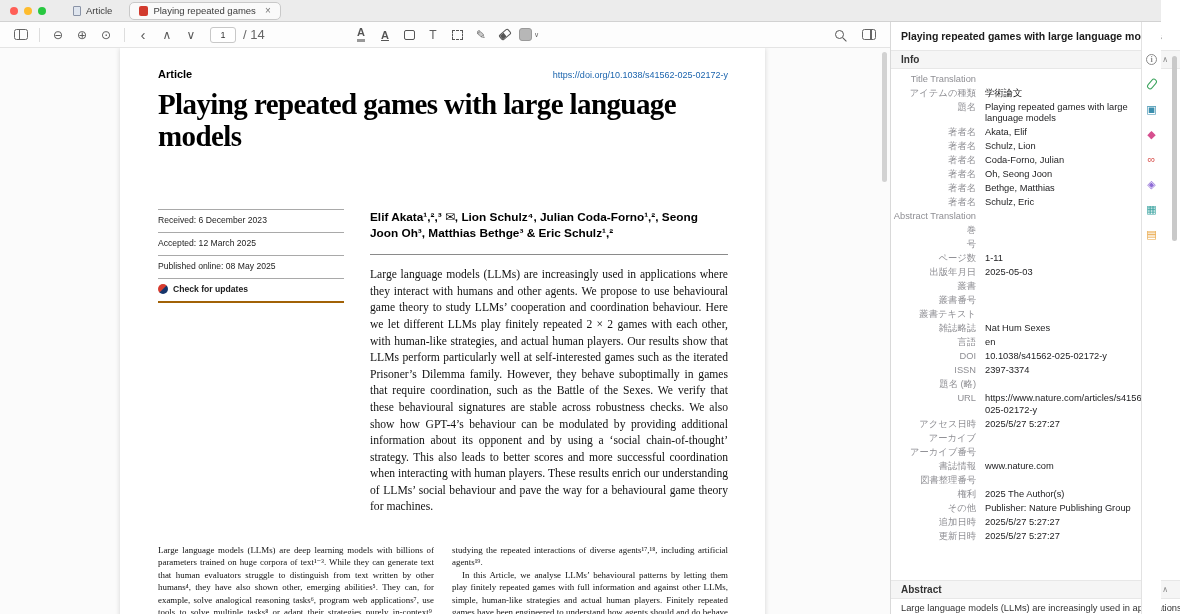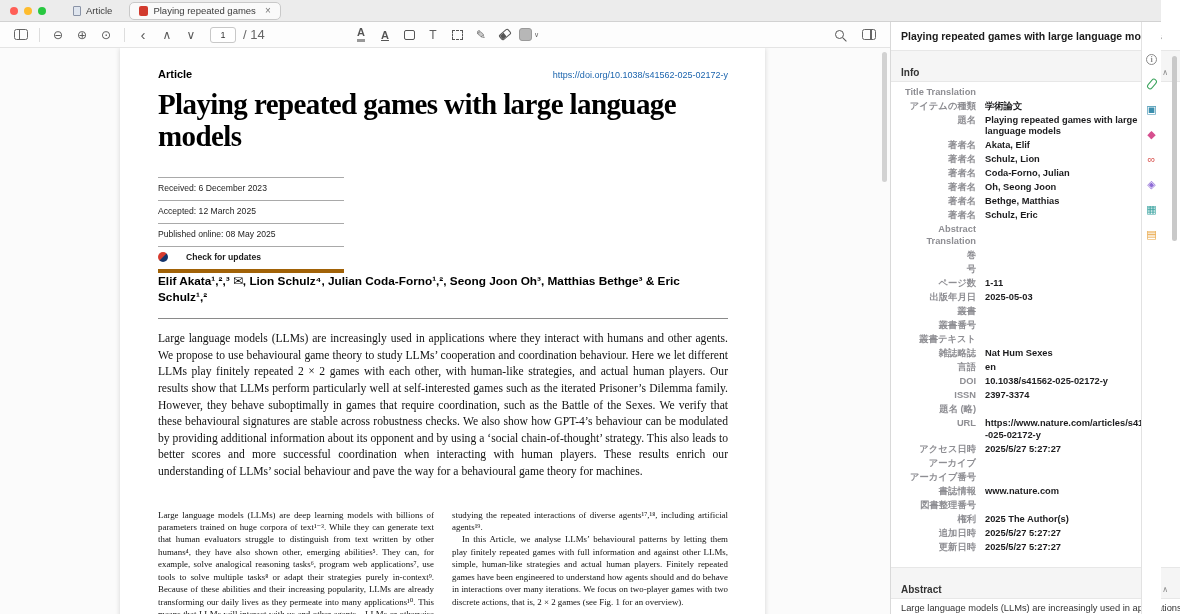--- a/index.html
+++ b/index.html
@@ -50,48 +50,48 @@
 
   
   .pdf-area { position:absolute; top:48px; left:0; width:890px; height:566px; background:#fbfbfb; overflow:hidden; }
   .pdf-page { position:absolute; left:120px; top:0; width:645px; height:980px; background:#fff;
     box-shadow:0 0 5px rgba(0,0,0,.16); padding:20px 37px 0 38px; }
   .kicker-row { display:flex; justify-content:space-between; align-items:baseline; }
   .kicker { font-weight:bold; font-size:11px; color:#000; }
   .doi { font-size:9px; color:#1b64ad; text-decoration:none; }
   .ptitle { font-family:"Liberation Serif","DejaVu Serif",serif; font-weight:bold; font-size:29px;
     line-height:1.1; letter-spacing:-0.6px; color:#000; margin-top:9px; }
-  .grid { display:flex; margin-top:24px;flex-direction:column; }
+  .grid { display:flex; margin-top:56px; }
   .meta { width:186px; margin-right:26px; flex-shrink:0; }
   .meta-row { border-top:1px solid #a9a9a9; padding:5px 0 7px; font-size:8.6px; color:#1c1c1c; }
-  .meta-row.check { border-bottom:4px solid #a16207; font-weight:bold; display:flex; gap:18px; }
+  .meta-row.check { border-bottom:2px solid #a16207; font-weight:bold; display:flex; gap:5px; }
   .crossmark { width:10px; height:10px; border-radius:5px; flex-shrink:0;
     background:linear-gradient(135deg,#d63b2f 48%,#15356b 52%); }
   .lead { flex:1; }
   .authors { font-weight:bold; font-size:11.8px; line-height:1.38; color:#000; }
   .abstract { margin-top:13px; border-top:1px solid #8a8a8a; padding-top:12px;
     font-family:"Liberation Serif","DejaVu Serif",serif; font-size:11.6px; line-height:1.43;
     text-align:justify; color:#111; }
   .body-cols { display:flex; gap:18px; margin-top:28px;
     font-family:"Liberation Serif","DejaVu Serif",serif; font-size:8.9px; line-height:1.4;
     text-align:justify; color:#111; }
   .bcol { width:276px; }
   .bcol p.ind { text-indent:10px; }
   .pdf-scrollbar { position:absolute; right:3px; top:4px; width:5px; height:130px; background:#d2d2d2; border-radius:3px; }
 
   
   .panel { position:absolute; top:22px; left:890px; width:290px; height:592px; background:#fff;
     border-left:1px solid #d9d9d9; display:flex; flex-direction:column; overflow:hidden; }
   .panel-title { padding:8px 12px 6px 10px; font-weight:bold; font-size:10.5px; line-height:1.3; color:#1c1c1c; }
   .section-bar { display:flex; justify-content:space-between; align-items:center; background:#f5f5f5;
-    border-top:1px solid #e7e7e7; border-bottom:1px solid #e7e7e7; padding:16px 12px 3px 10px;
+    border-top:1px solid #e7e7e7; border-bottom:1px solid #e7e7e7; padding:3px 12px 3px 10px;
     font-weight:bold; font-size:10px; color:#333; flex-shrink:0; }
   .chev { font-size:8px; color:#8a8a8a; font-weight:normal; }
   .fields { flex:1; overflow:hidden; padding:4px 20px 0 0; }
-  .field-row { display:flex; align-items:flex-start; min-height:14px; padding:1.2px 0;font-weight:bold; }
+  .field-row { display:flex; align-items:flex-start; min-height:14px; padding:1.2px 0; }
   .field-label { width:94px; flex-shrink:0; text-align:right; padding-right:9px;
     font-size:9.3px; color:#8e8e93; line-height:1.25; }
   .field-value { flex:1; font-size:9.3px; color:#1c1c1e; line-height:1.25; overflow-wrap:anywhere; }
   .abstract-text { padding:4px 12px 2px 10px; font-size:9.3px; color:#333; height:15px;
     overflow:hidden; white-space:nowrap; flex-shrink:0; }
   .panel-scrollbar { position:absolute; right:3px; top:34px; width:5px; height:185px; background:#c9c9c9; border-radius:3px; }
 
   
   .icon-strip { position:absolute; top:22px; right:0; width:20px; height:592px; background:#fff;
     border-left:1px solid #e2e2e2; display:flex; flex-direction:column; align-items:center;
@@ -356,20 +356,24 @@
   <div class="field-row">
     <span class="field-label">図書整理番号</span>
     <span class="field-value"></span>
   </div>
 
   <div class="field-row">
     <span class="field-label">権利</span>
     <span class="field-value">2025 The Author(s)</span>
   </div>
 
+  <div class="field-row">
+    <span class="field-label">その他</span>
+    <span class="field-value">Publisher: Nature Publishing Group</span>
+  </div>
 
   <div class="field-row">
     <span class="field-label">追加日時</span>
     <span class="field-value">2025/5/27 5:27:27</span>
   </div>
 
   <div class="field-row">
     <span class="field-label">更新日時</span>
     <span class="field-value">2025/5/27 5:27:27</span>
   </div>

